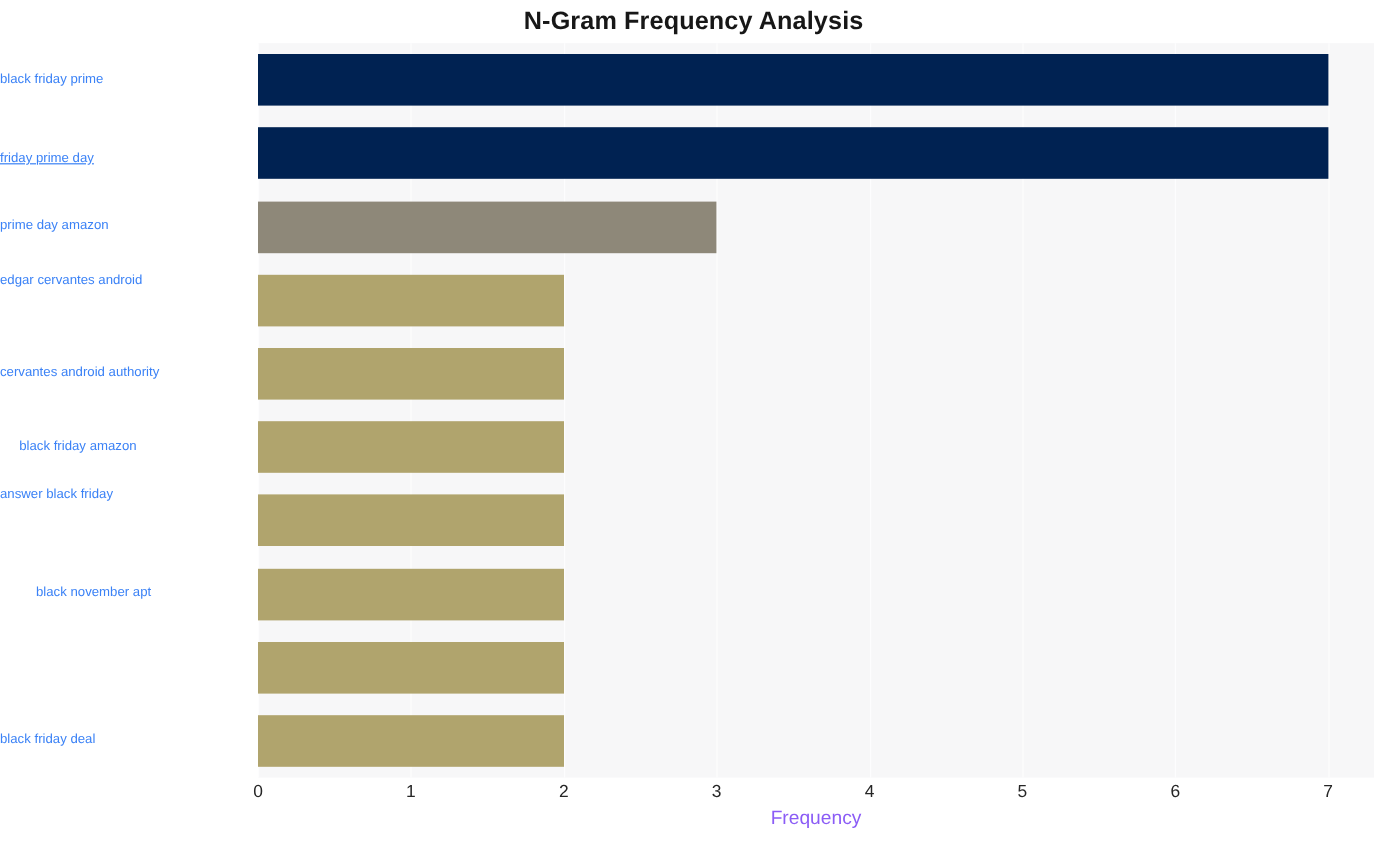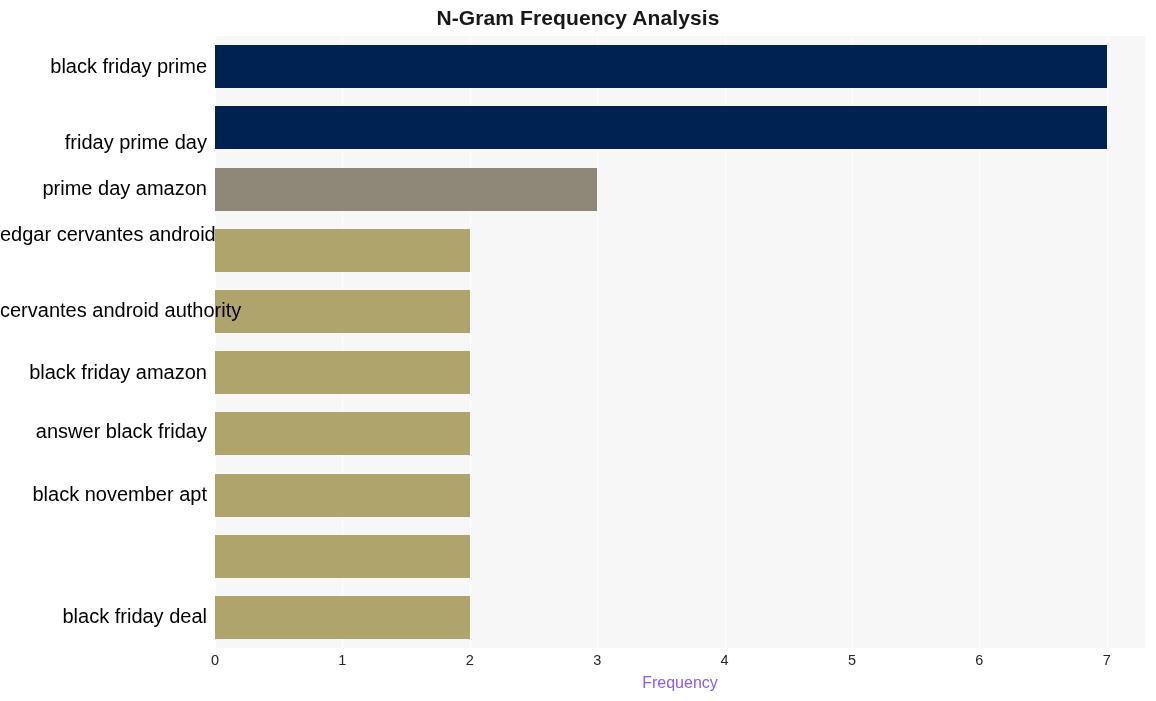--- a/index.html
+++ b/index.html
@@ -58,23 +58,22 @@
     position: absolute;
     left: 0;
     top: 36px;
     width: 207px;
     height: 612px;
   }
   .ytick-label {
     position: absolute;
     right: 0;
     width: 207px;
-    text-align: right;
-    font-size: 20px;
-    color: #000000;
+    font-size: 11px;
+    color: #3b82f6;
     line-height: 17px;
     white-space: nowrap;
   }
   #xlabels {
     position: absolute;
     left: 0;
     top: 652px;
     width: 1156px;
     height: 22px;
   }
@@ -124,26 +123,26 @@
         <div class="bar" title="black friday amazon: 2" style="width: 254.795px; top: 315.1px; background: rgb(176, 164, 109);"></div>
         <div class="bar" title="answer black friday: 2" style="width: 254.795px; top: 376.3px; background: rgb(176, 164, 109);"></div>
         <div class="bar" title="black november apt: 2" style="width: 254.795px; top: 437.5px; background: rgb(176, 164, 109);"></div>
         <div class="bar" title="november apt moniker: 2" style="width: 254.795px; top: 498.7px; background: rgb(176, 164, 109);"></div>
         <div class="bar" title="black friday deal: 2" style="width: 254.795px; top: 559.9px; background: rgb(176, 164, 109);"></div>
       </div>
   </div>
 
   <div id="ylabels">
       <div class="ytick-label" style="top: 21.6px;">black friday prime</div>
-      <div class="ytick-label" style="top: 98px;">friday prime day</div>
+      <div class="ytick-label" style="top: 88px; text-decoration: underline;">friday prime day</div>
       <div class="ytick-label" style="top: 144px;">prime day amazon</div>
       <div class="ytick-label" style="top: 190px;">edgar cervantes android</div>
       <div class="ytick-label" style="top: 266.4px;">cervantes android authority</div>
       <div class="ytick-label" style="top: 327.6px; padding-left: 16px;">black friday amazon</div>
-      <div class="ytick-label" style="top: 387px;">answer black friday</div>
+      <div class="ytick-label" style="top: 368px;">answer black friday</div>
       <div class="ytick-label" style="top: 450px; padding-left: 30px;">black november apt</div>
       <div class="ytick-label" style="top: 572.4px;">black friday deal</div>
     </div>
 
   <div id="xlabels">
       <div class="xtick-label" style="left: 215px;">0</div>
       <div class="xtick-label" style="left: 342.397px;">1</div>
       <div class="xtick-label" style="left: 469.795px;">2</div>
       <div class="xtick-label" style="left: 597.192px;">3</div>
       <div class="xtick-label" style="left: 724.589px;">4</div>

